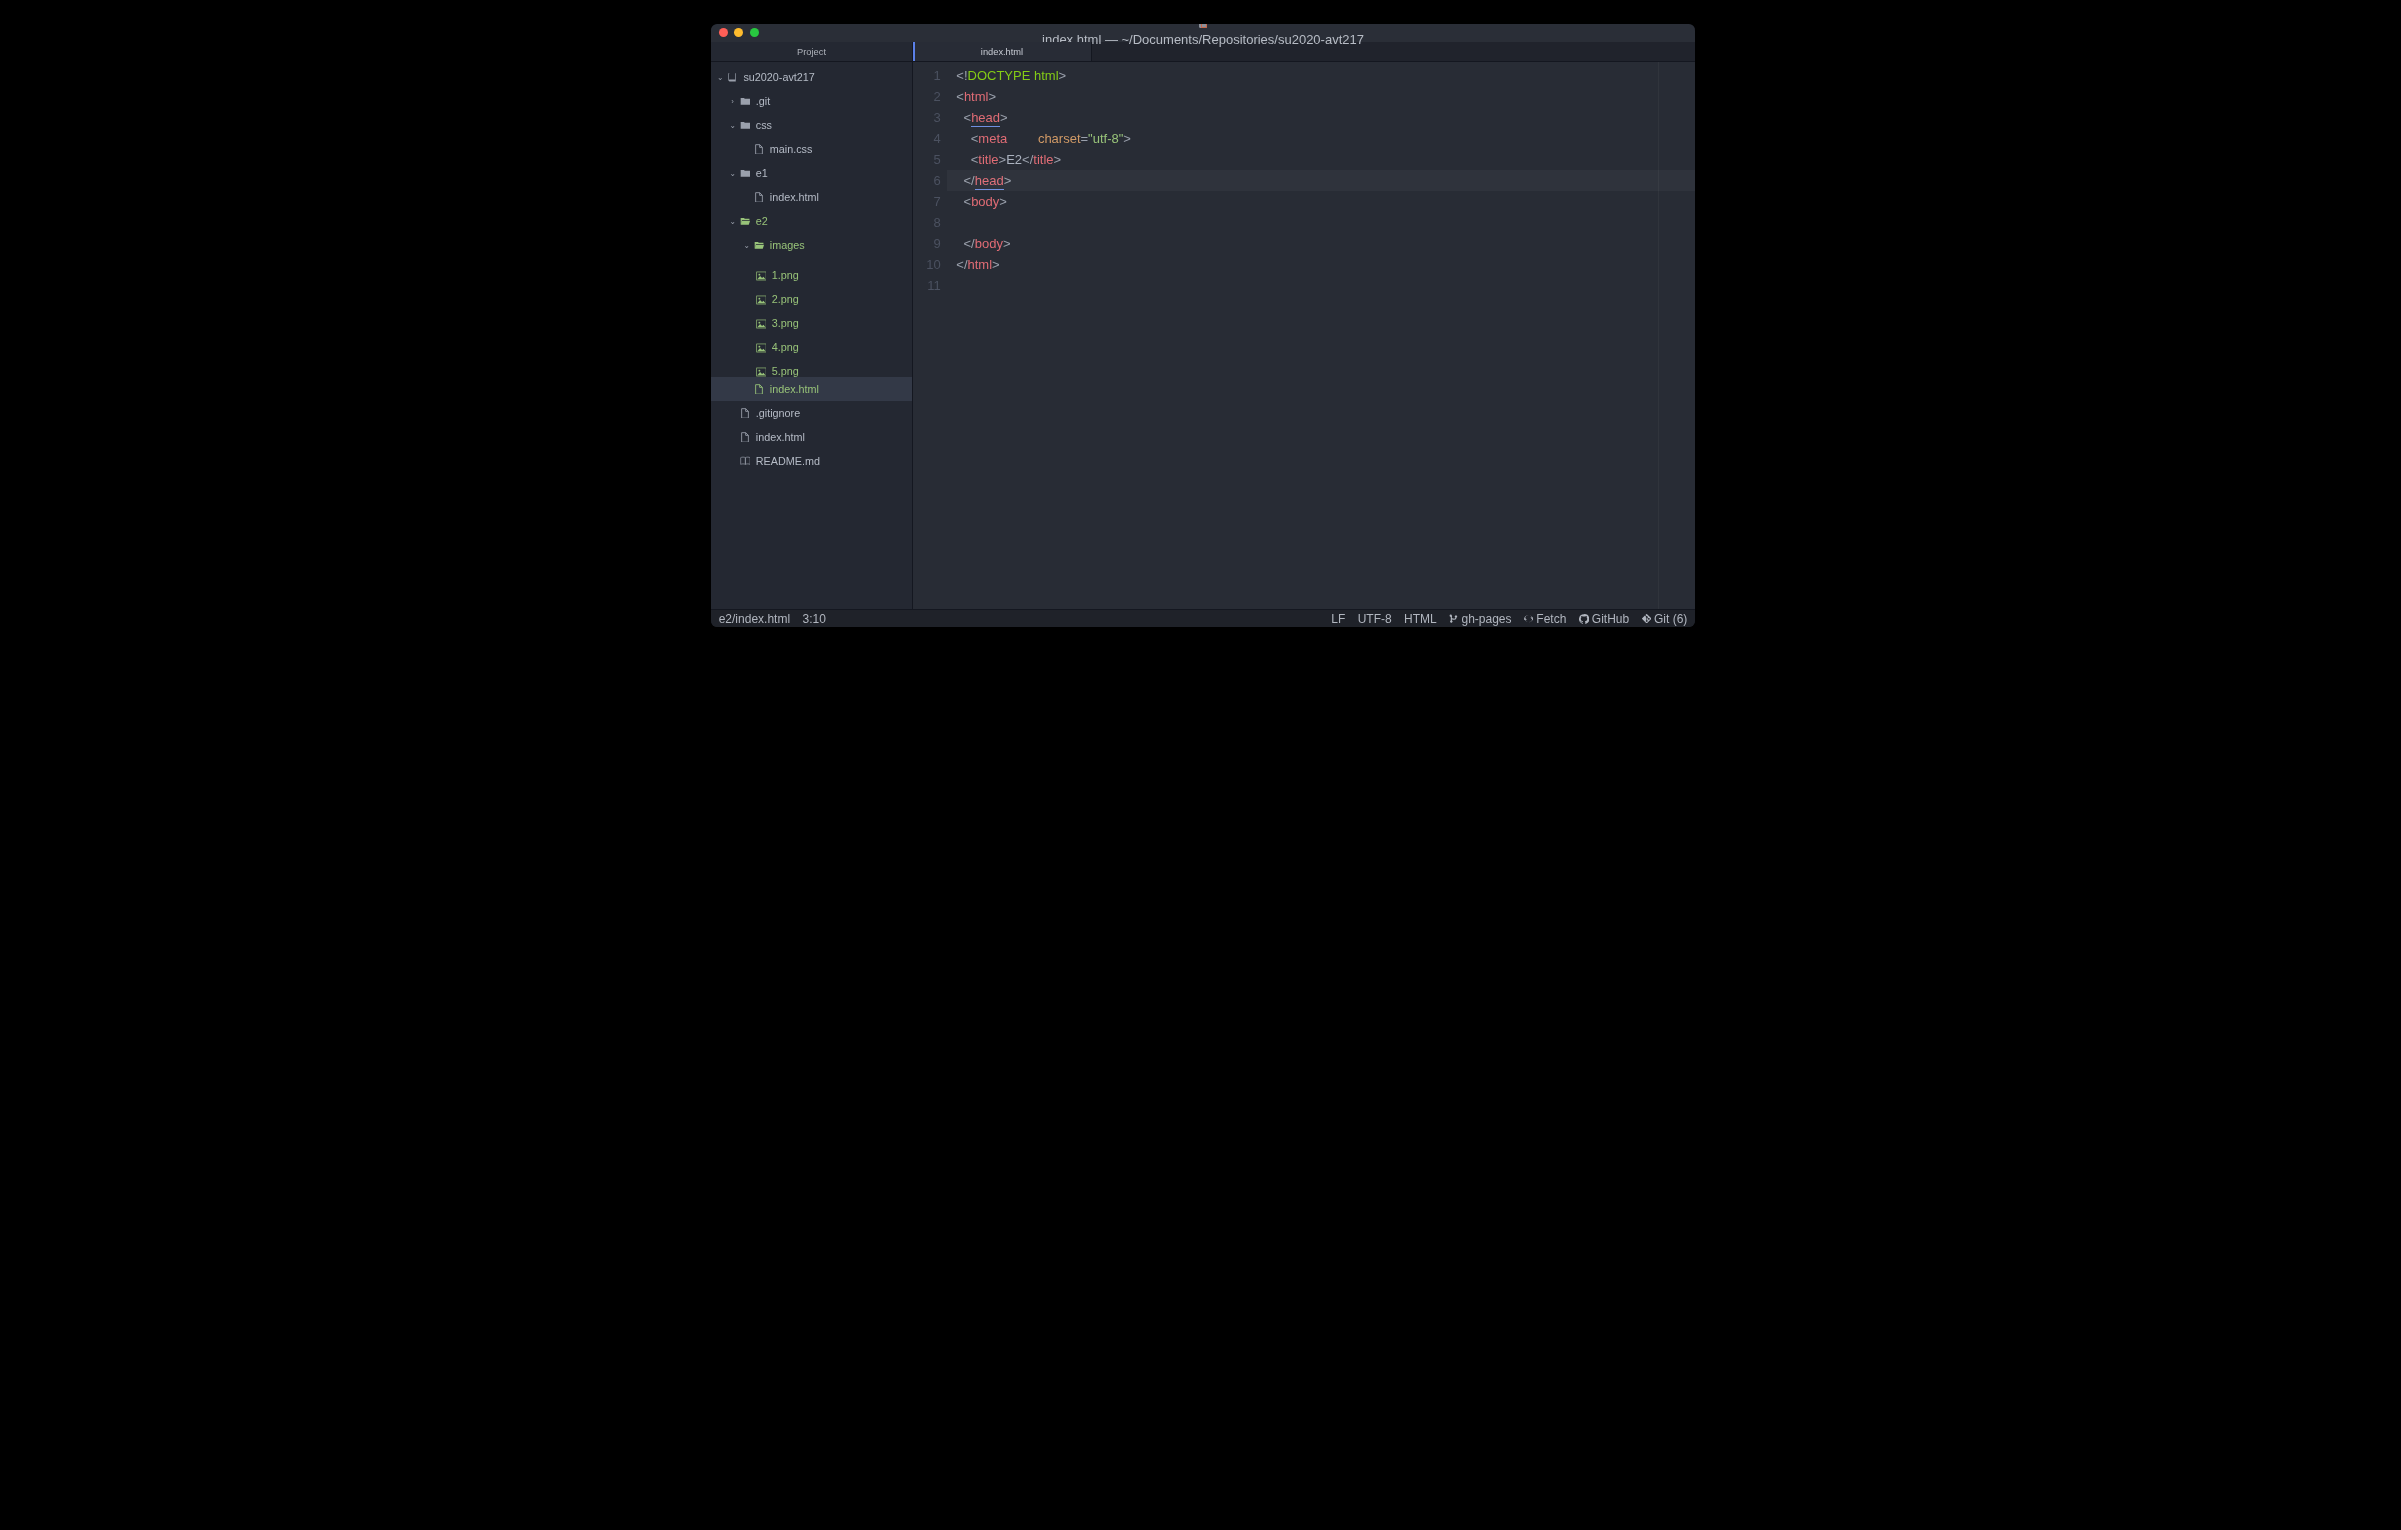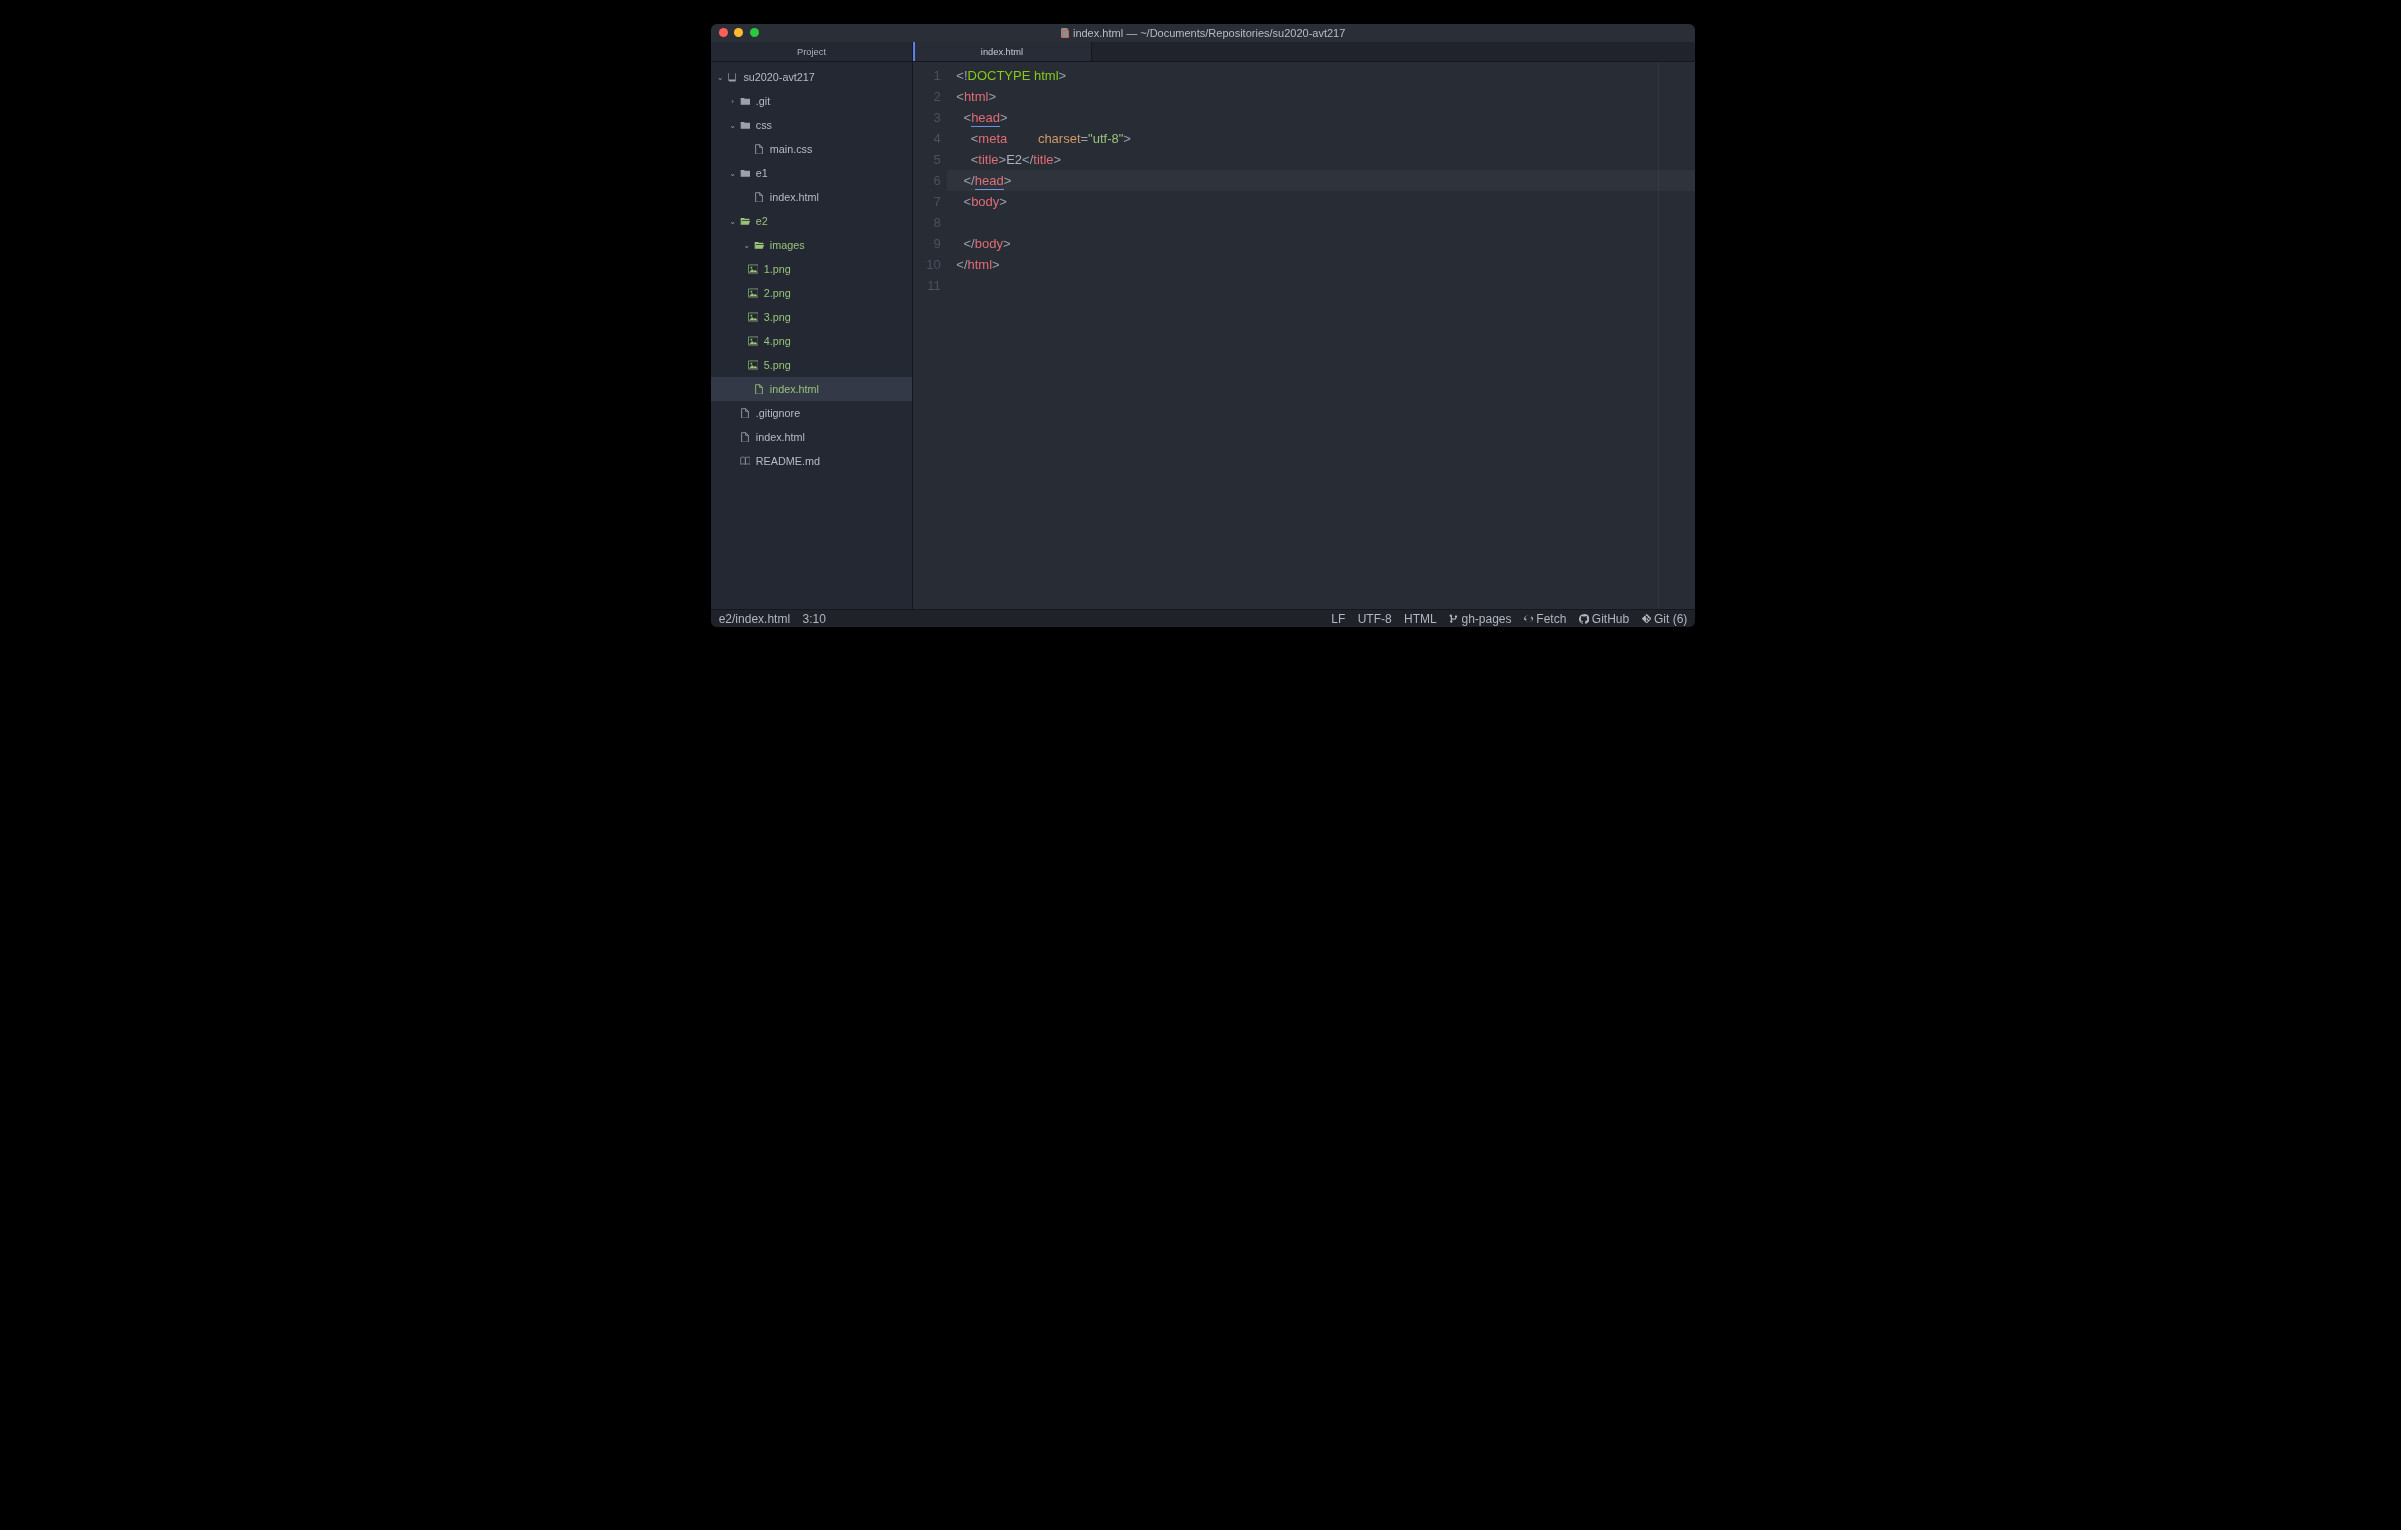--- a/index.html
+++ b/index.html
@@ -13,35 +13,35 @@
     color:#abb2bf;
   }
   
   .titlebar {
     height:18px; background:#2a2e37; display:flex; align-items:center; position:relative;
     border-top-left-radius:6.2px;border-top-right-radius:6.2px;
   }
   .traffic { position:absolute; left:7.7px; top:3.9px; display:flex; gap:6.2px; }
   .dot { width:9.3px; height:9.3px; border-radius:50%; }
   .dot.red{background:#ff5f57;} .dot.yellow{background:#febc2e;} .dot.green{background:#28c840;}
-  .title-center { margin:0 auto; font-size:11px; color:#b7bcc5; display:flex; align-items:center; gap:4.6px;}
+  .title-center { margin:0 auto; font-size:13px; color:#b7bcc5; display:flex; align-items:center; gap:4.6px;flex-direction:column;}
   .file-dot{width:7.7px;height:9.3px;background:#8a8f99;border-radius:1.5px;position:relative;display:inline-block;}
   .file-dot::after{content:"";position:absolute;left:1.5px;top:1.5px;width:4.6px;height:6.2px;border:0.8px solid #c8684a;border-radius:0.8px;}
   
   .body { flex:1; display:flex; min-height:0; }
   .sidebar { width:202px; background:#242832; border-right:0.8px solid #141720; display:flex; flex-direction:column;}
   .side-tab { height:20px; display:flex; align-items:center; justify-content:center; font-size:9.3px; color:#aeb2ba; background:#242832; border-bottom:0.8px solid #141720;}
   .tree { flex:1; overflow:auto; padding-top:3.1px; font-size:10.8px; }
   .row { display:flex; align-items:center; height:24px; padding-left:6.2px; color:#b5bbc6; white-space:nowrap; cursor:default;}
   .row.selected { background:#333947; color:#d7dbe2;}
   .row .chev { width:9.3px; display:inline-flex; justify-content:center; color:#9aa0ac; font-size:7.7px; margin-right:1.5px;}
   .row .ico { width:12.4px; display:inline-flex; justify-content:center; margin-right:4.6px; color:#9aa0ac;}
   .row.green-text { color:#98c379; }
   .row.green-text .ico{ color:#98c379; }
-  .ind0{padding-left:4.6px;} .ind1{padding-left:17px;} .ind2{padding-left:31px;} .ind3{padding-left:25px;}
+  .ind0{padding-left:4.6px;} .ind1{padding-left:17px;} .ind2{padding-left:31px;} .ind3{padding-left:33px;align-items:flex-end;}
   
   .main { flex:1; display:flex; flex-direction:column; min-width:0;}
   .tabs { height:20px; background:#20232c; display:flex; border-bottom:0.8px solid #141720;}
   .tab { width:179px; height:100%; background:#282c36; display:flex; align-items:center; justify-content:center;
     font-size:9.3px; color:#c7cbd3; position:relative; border-right:0.8px solid #141720;}
   .tab::before{content:"";position:absolute;left:0;top:0;bottom:0;width:1.5px;background:#5b80e8;}
   .editor { flex:1; display:flex; background:#282c35; font-family: "SF Mono","Menlo","Consolas",monospace; font-size:13px; line-height:21px; min-height:0;}
   .gutter { width:34px; text-align:right; color:#4b5160; padding:3.1px 6.2px 0 0; user-select:none; background:#282c35;}
   .codewrap{flex:1; position:relative; overflow:hidden;}
   .code { padding:3.1px 0 0 9.3px; white-space:pre; color:#aeb3c0;}

